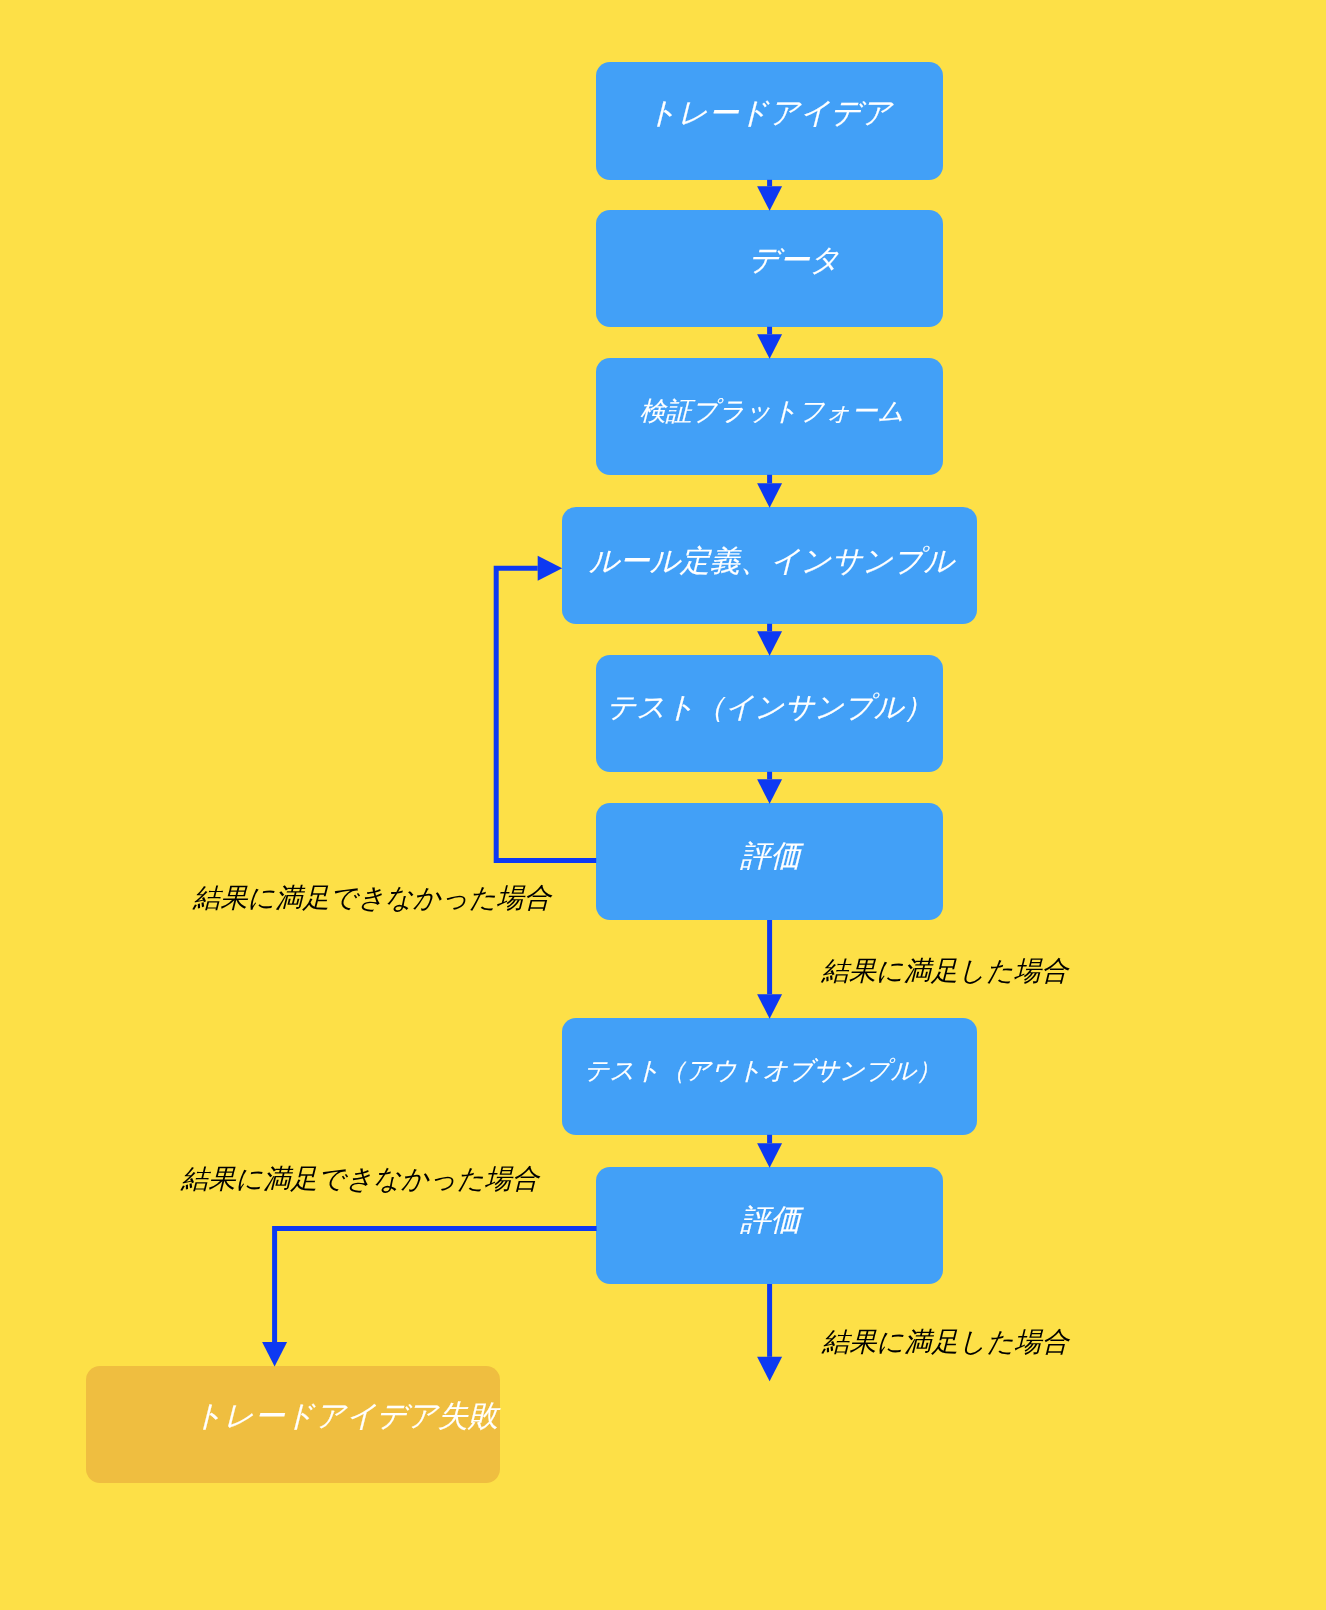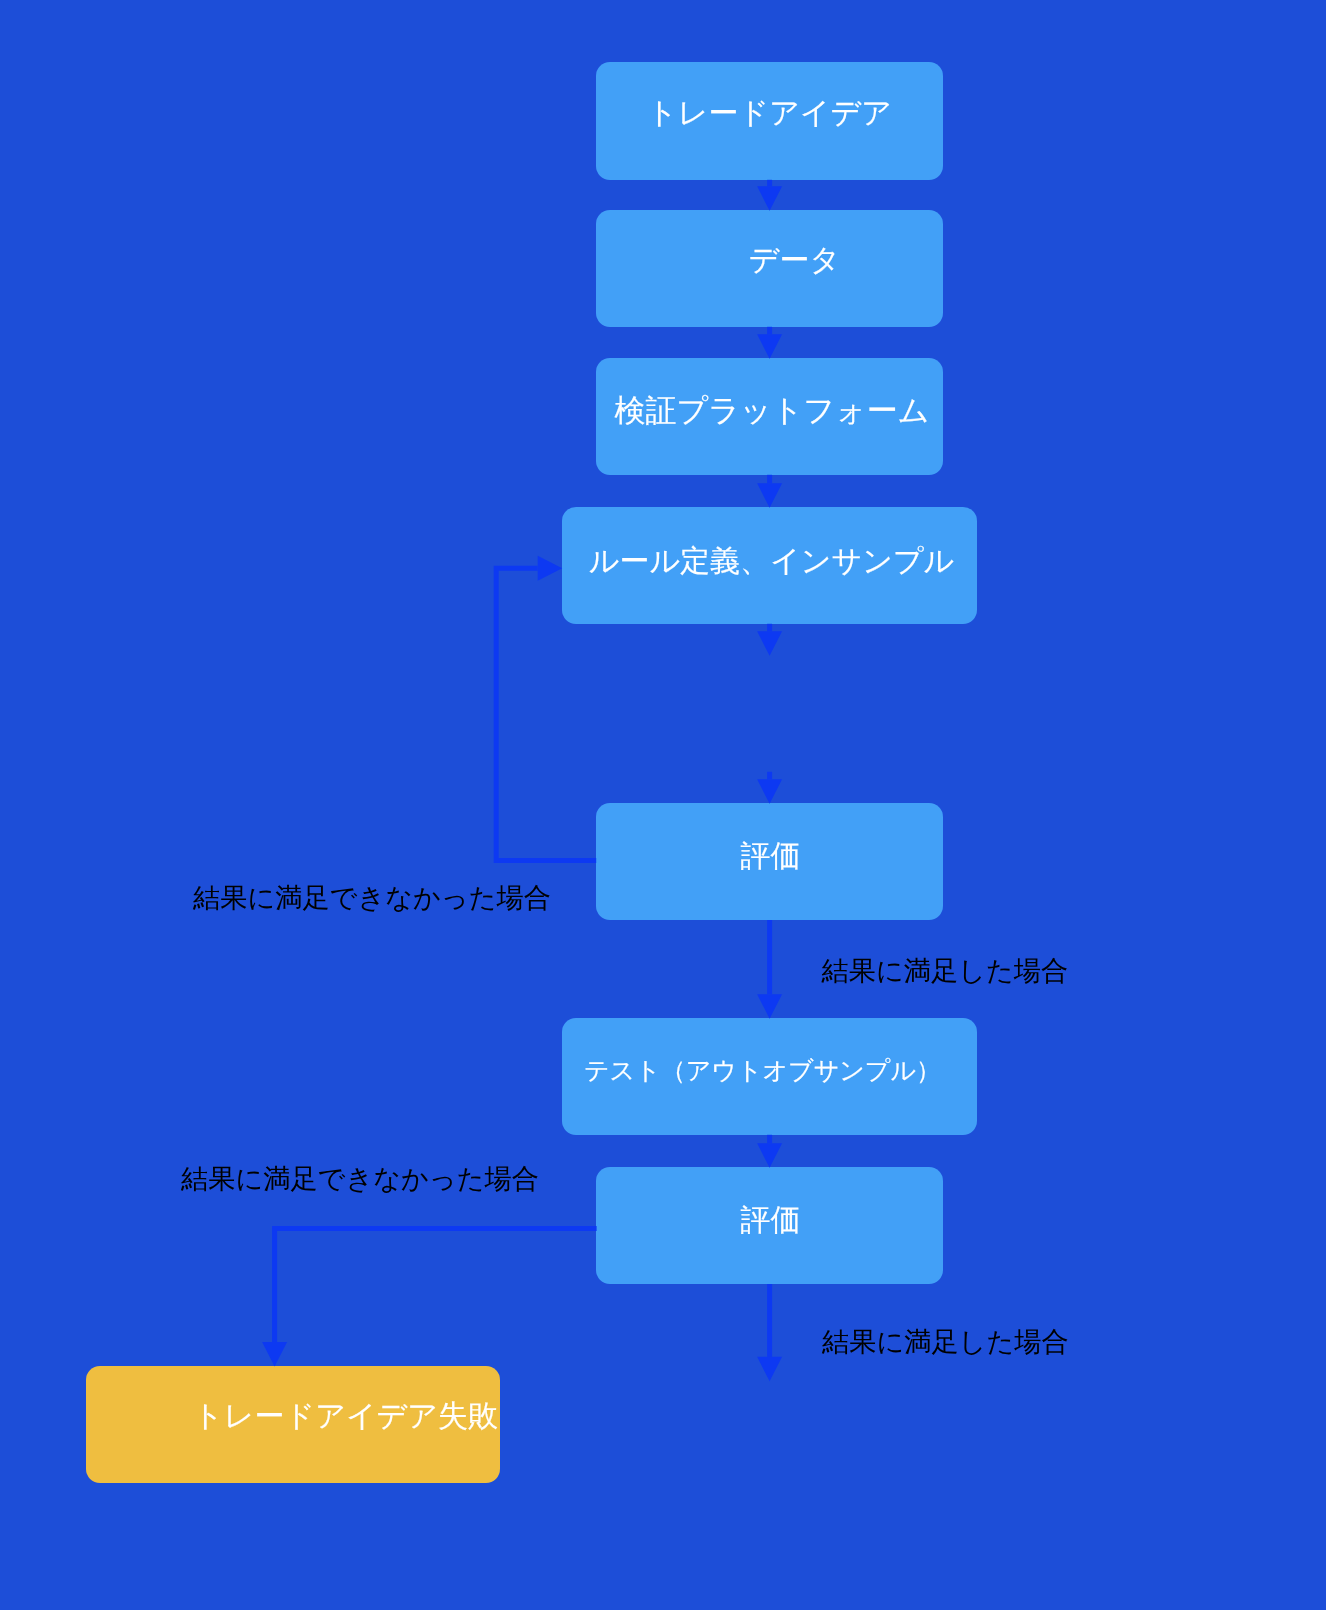--- a/index.html
+++ b/index.html
@@ -14,21 +14,21 @@
         font-size:30px;line-height:1.0;white-space:nowrap;letter-spacing:0;}
   .node .node-label{display:block;position:relative;top:-6px;transform:translateZ(0);
         -webkit-text-stroke:0.18px currentColor;}
   .edge-label{position:absolute;color:#000000;font-size:27.2px;line-height:1.0;
               white-space:nowrap;transform:translateZ(0);}
   .edge-line{fill:none;stroke-linecap:butt;stroke-linejoin:miter;}
 </style>
 </head>
 <body>
 
-<div id="stage" style="background: #1d4ed8;">
+<div id="stage" style="background: #fde047; font-style: italic;">
 
   <svg class="edge-layer" id="edge-layer" viewBox="0 0 1326 1610" width="1326" height="1610">
     <g>
       <polyline class="edge-line" points="769.6,179.8 769.6,186.3" stroke="#0D39F2" stroke-width="5"></polyline>
       <polygon class="edge-arrowhead" points="769.6,210.8 757.1,186.3 782.1,186.3" fill="#0D39F2"></polygon>
     </g>
     <g>
       <polyline class="edge-line" points="769.6,326.8 769.6,334.3" stroke="#0D39F2" stroke-width="5"></polyline>
       <polygon class="edge-arrowhead" points="769.6,358.8 757.1,334.3 782.1,334.3" fill="#0D39F2"></polygon>
     </g>
@@ -65,25 +65,28 @@
       <polygon class="edge-arrowhead" points="769.6,1381.3 757.1,1356.8 782.1,1356.8" fill="#0D39F2"></polygon>
     </g>
   </svg>
 
   <div class="node" style="left: 596px; top: 62px; width: 347px; height: 118px; border-radius: 14px; background: rgb(66, 160, 247); color: rgb(255, 255, 255); font-size: 30px;">
     <span class="node-label" style="top: -8px;">トレードアイデア</span>
   </div>
   <div class="node" style="left: 596px; top: 210px; width: 347px; height: 117px; border-radius: 14px; background: rgb(66, 160, 247); color: rgb(255, 255, 255); font-size: 30px; padding-left: 47px;">
     <span class="node-label" style="left: 1.5px; top: -8.5px;">データ</span>
   </div>
-  <div class="node" style="left: 596px; top: 358px; width: 347px; height: 117px; border-radius: 14px; background: rgb(66, 160, 247); color: rgb(255, 255, 255); font-size: 31px;">
+  <div class="node" style="left: 596px; top: 358px; width: 347px; height: 117px; border-radius: 14px; background: rgb(66, 160, 247); color: rgb(255, 255, 255); font-size: 26px;">
     <span class="node-label" style="left: 2.5px; top: -6px;">検証プラットフォーム</span>
   </div>
   <div class="node" style="left: 562px; top: 507px; width: 415px; height: 117px; border-radius: 14px; background: rgb(66, 160, 247); color: rgb(255, 255, 255); font-size: 30px;">
     <span class="node-label" style="left: 2px; top: -5px;">ルール定義、インサンプル</span>
+  </div>
+  <div class="node" style="left: 596px; top: 655px; width: 347px; height: 117px; border-radius: 14px; background: rgb(66, 160, 247); color: rgb(255, 255, 255); font-size: 29.1px;">
+    <span class="node-label" style="top: -6px;">テスト（インサンプル）</span>
   </div>
   <div class="node" style="left: 596px; top: 803px; width: 347px; height: 117px; border-radius: 14px; background: rgb(66, 160, 247); color: rgb(255, 255, 255); font-size: 30px;">
     <span class="node-label" style="left: 1px; top: -6px;">評価</span>
   </div>
   <div class="node" style="left: 562px; top: 1018px; width: 415px; height: 117px; border-radius: 14px; background: rgb(66, 160, 247); color: rgb(255, 255, 255); font-size: 25px;">
     <span class="node-label" style="left: -7px; top: -6px;">テスト（アウトオブサンプル）</span>
   </div>
   <div class="node" style="left: 596px; top: 1167px; width: 347px; height: 117px; border-radius: 14px; background: rgb(66, 160, 247); color: rgb(255, 255, 255); font-size: 30px;">
     <span class="node-label" style="left: 1px; top: -6px;">評価</span>
   </div>

